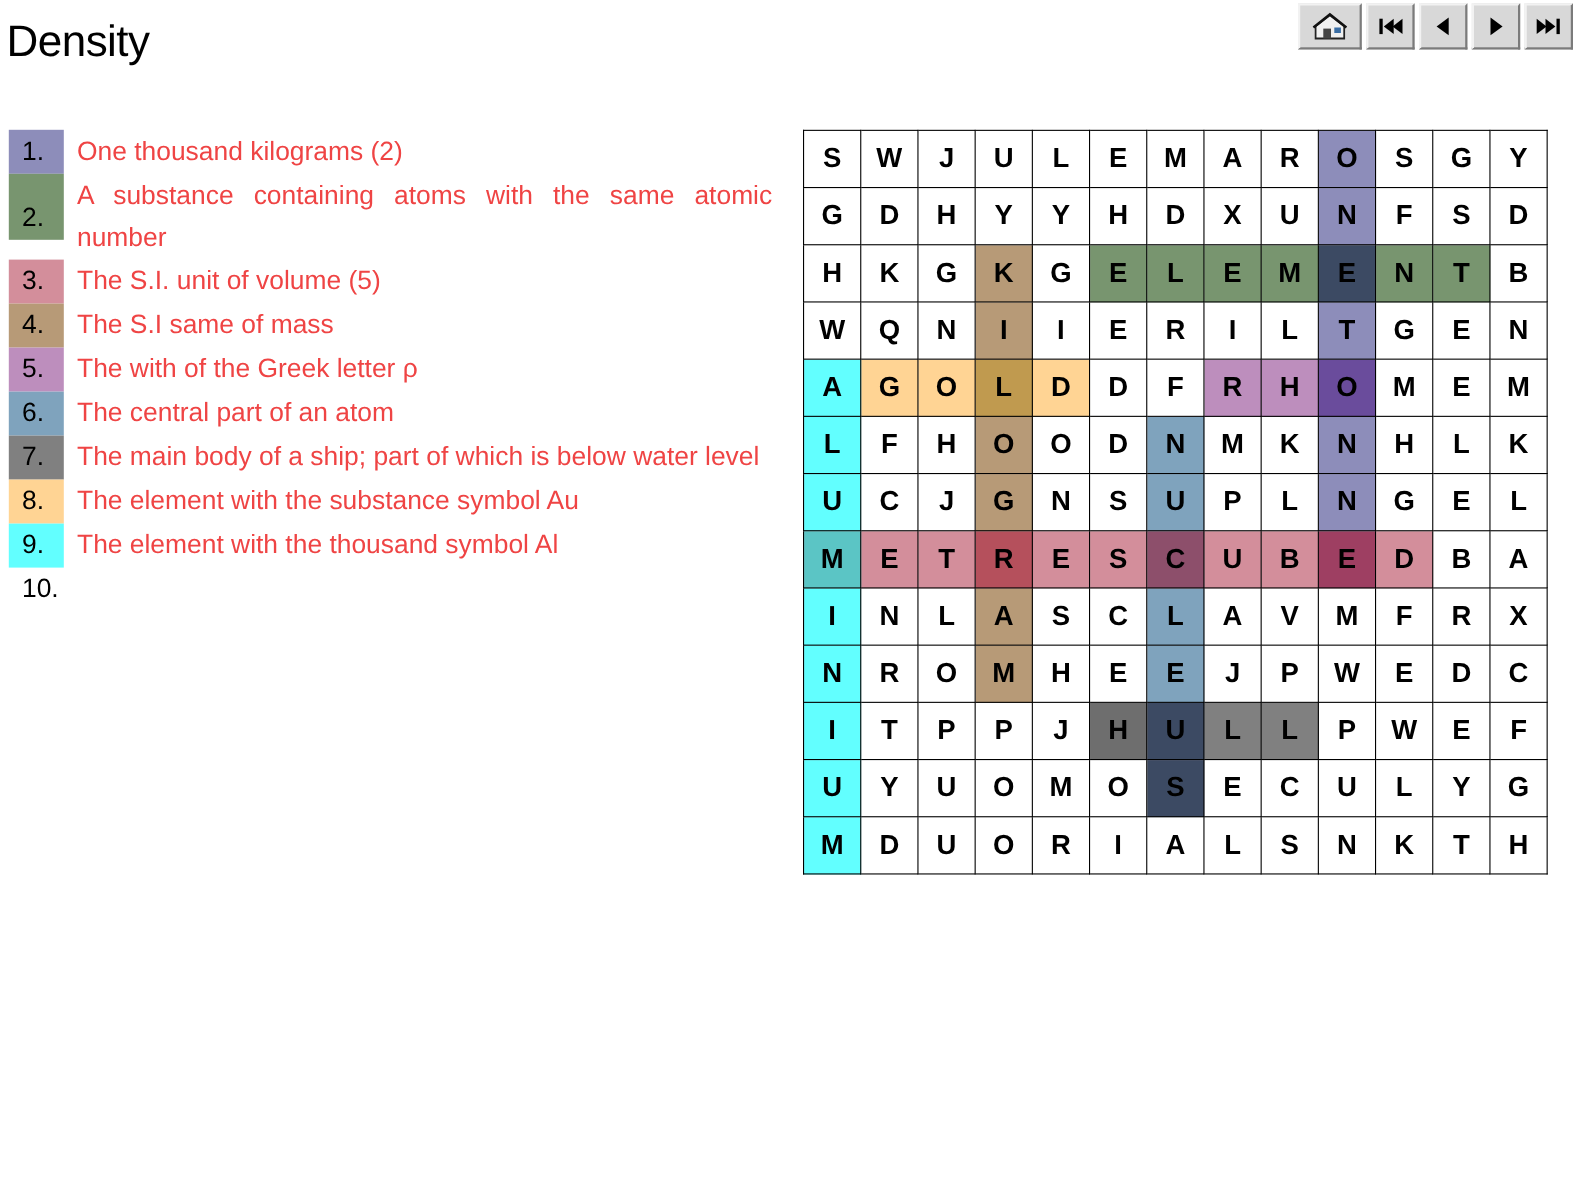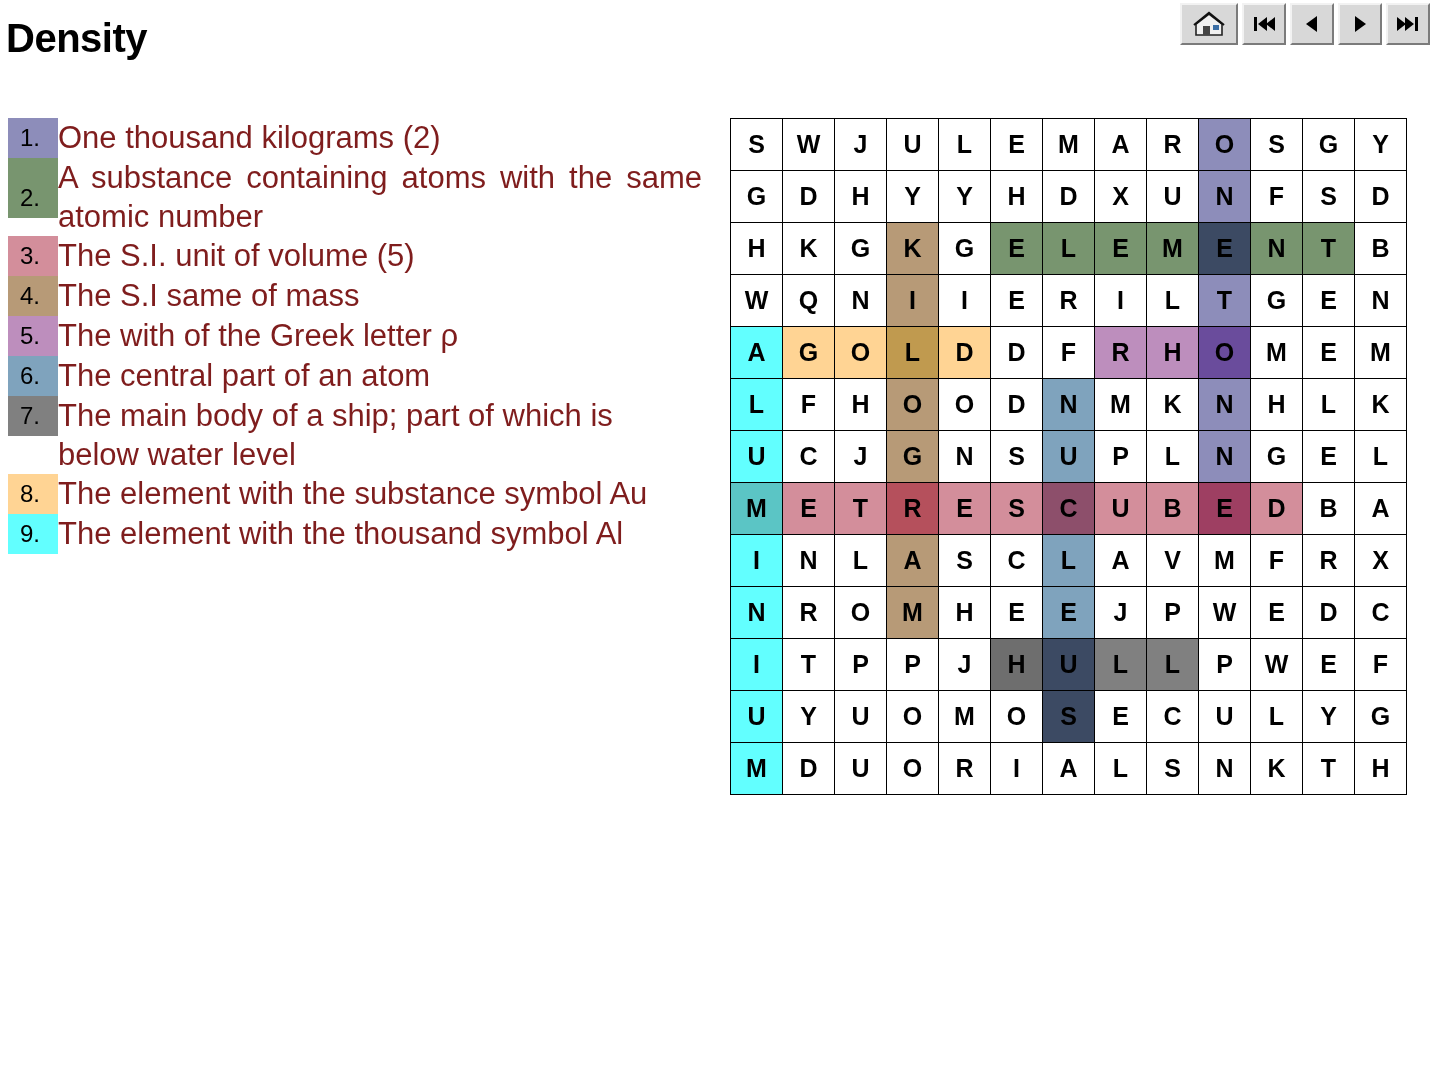--- a/index.html
+++ b/index.html
@@ -15,21 +15,21 @@
     overflow: hidden;
     background: #ffffff;
   }
 
   
   #title {
     position: absolute;
     left: 6px;
     top: 16px;
     font-size: 40px;
-    font-weight: bold;
+    font-weight: normal;
     color: #000000;
     letter-spacing: -0.5px;
   }
 
   
   #navbar {
     position: absolute;
     right: 3px;
     top: 3px;
     display: flex;
@@ -68,23 +68,24 @@
     flex: 0 0 auto;
     width: 50px;
     box-sizing: border-box;
     font-size: 24px;
     color: #000;
     padding: 6px 0 6px 12px;
     text-align: left;
   }
   .clue-text {
     flex: 1 1 auto;
-    font-size: 31px;
+    font-size: 24px;
     line-height: 39px;
-    color: #7f1d1d;
+    color: #ef4444;
+    padding-left: 12px;
     text-align: justify;
     padding-right: 6px;
   }
   .clue-text.nojust { text-align: left; }
 
   
   #grid {
     position: absolute;
     left: 730px;
     top: 118px;
@@ -184,20 +185,24 @@
         <div class="clue-num" style="background: rgb(128, 128, 128);">7.</div>
         <div class="clue-text nojust">The main body of a ship; part of which is below water level</div>
       </div>
       <div class="clue">
         <div class="clue-num" style="background: rgb(255, 212, 148);">8.</div>
         <div class="clue-text nojust">The element with the substance symbol Au</div>
       </div>
       <div class="clue">
         <div class="clue-num" style="background: rgb(98, 255, 255);">9.</div>
         <div class="clue-text nojust">The element with the thousand symbol Al</div>
+      </div>
+      <div class="clue">
+        <div class="clue-num" style="background: transparent;">10.</div>
+        <div class="clue-text nojust"></div>
       </div>
     </div>
 
   <table id="grid">
       <tbody>
         <tr>
           <td>S</td>
           <td>W</td>
           <td>J</td>
           <td>U</td>

